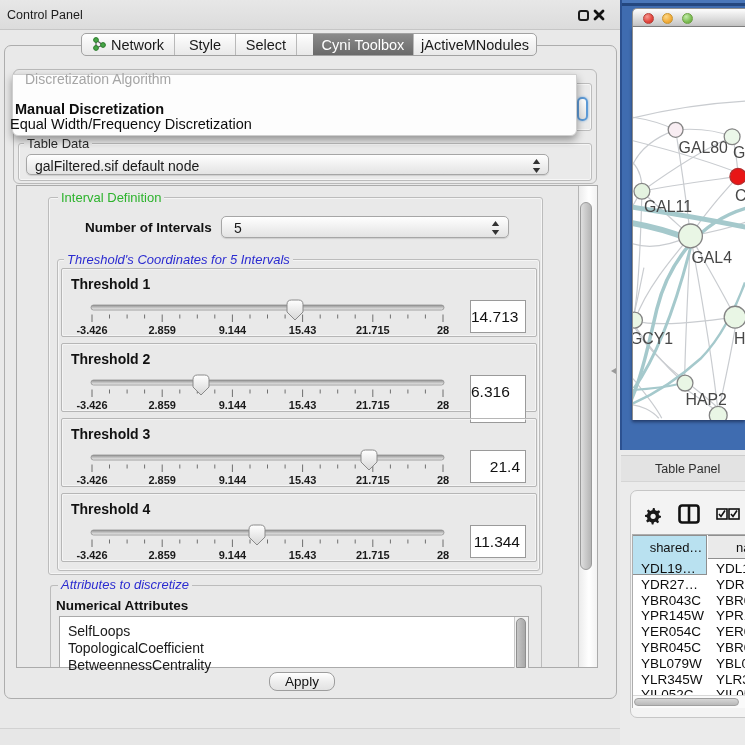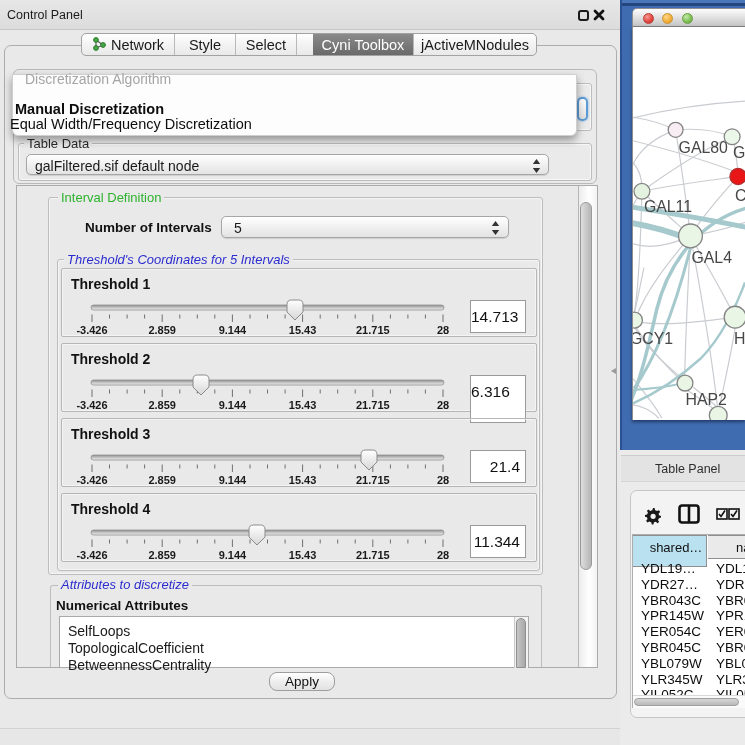--- a/index.html
+++ b/index.html
@@ -371,21 +371,21 @@
 <line x1="11" y1="2" x2="11" y2="18" stroke="#111" stroke-width="2.6"></line>
 </svg>
 <svg class="abs" style="left:716px;top:508px;" width="24" height="12" viewBox="0 0 24 12">
 <rect x="1" y="1" width="10" height="10" fill="none" stroke="#111" stroke-width="1.6"></rect>
 <path d="M3 6 L5 8.5 L9 2.5" fill="none" stroke="#111" stroke-width="1.6"></path>
 <rect x="13" y="1" width="10" height="10" fill="none" stroke="#111" stroke-width="1.6"></rect>
 <path d="M15 6 L17 8.5 L21 2.5" fill="none" stroke="#111" stroke-width="1.6"></path>
 </svg>
 
 <div class="abs" style="left:632px;top:534px;width:113px;height:174px;background:#ffffff;border:1px solid #adadad;border-right:none;overflow:hidden;">
-  <div class="abs" style="left:0;top:0;width:74px;height:32px;background:#b9e1f0;border:1px solid #8f8f8f;border-left:none;text-align:center;font-size:13px;color:#111;line-height:23px;padding-left:13px;">shared…</div>
+  <div class="abs" style="left:0;top:0;width:74px;height:40px;background:#b9e1f0;border:1px solid #8f8f8f;border-left:none;text-align:center;font-size:13px;color:#111;line-height:23px;padding-left:13px;">shared…</div>
   <div class="abs" style="left:75px;top:0;width:40px;height:24px;background:#eaeaea;border-top:1px solid #8f8f8f;border-bottom:1px solid #8f8f8f;font-size:13px;color:#111;line-height:23px;">
         <span style="position:absolute;left:28px;">name</span>
       </div>
 </div>
 <div class="abs" style="left:641px;top:561px;font-size:13.5px;color:#0d0d0d;">YDL19…</div>
     <div class="abs" style="left:716px;top:561px;font-size:13.5px;color:#0d0d0d;">YDL194W</div>
     <div class="abs" style="left:641px;top:577px;font-size:13.5px;color:#0d0d0d;">YDR27…</div>
     <div class="abs" style="left:716px;top:577px;font-size:13.5px;color:#0d0d0d;">YDR277C</div>
     <div class="abs" style="left:641px;top:593px;font-size:13.5px;color:#0d0d0d;">YBR043C</div>
     <div class="abs" style="left:716px;top:593px;font-size:13.5px;color:#0d0d0d;">YBR043C</div>

